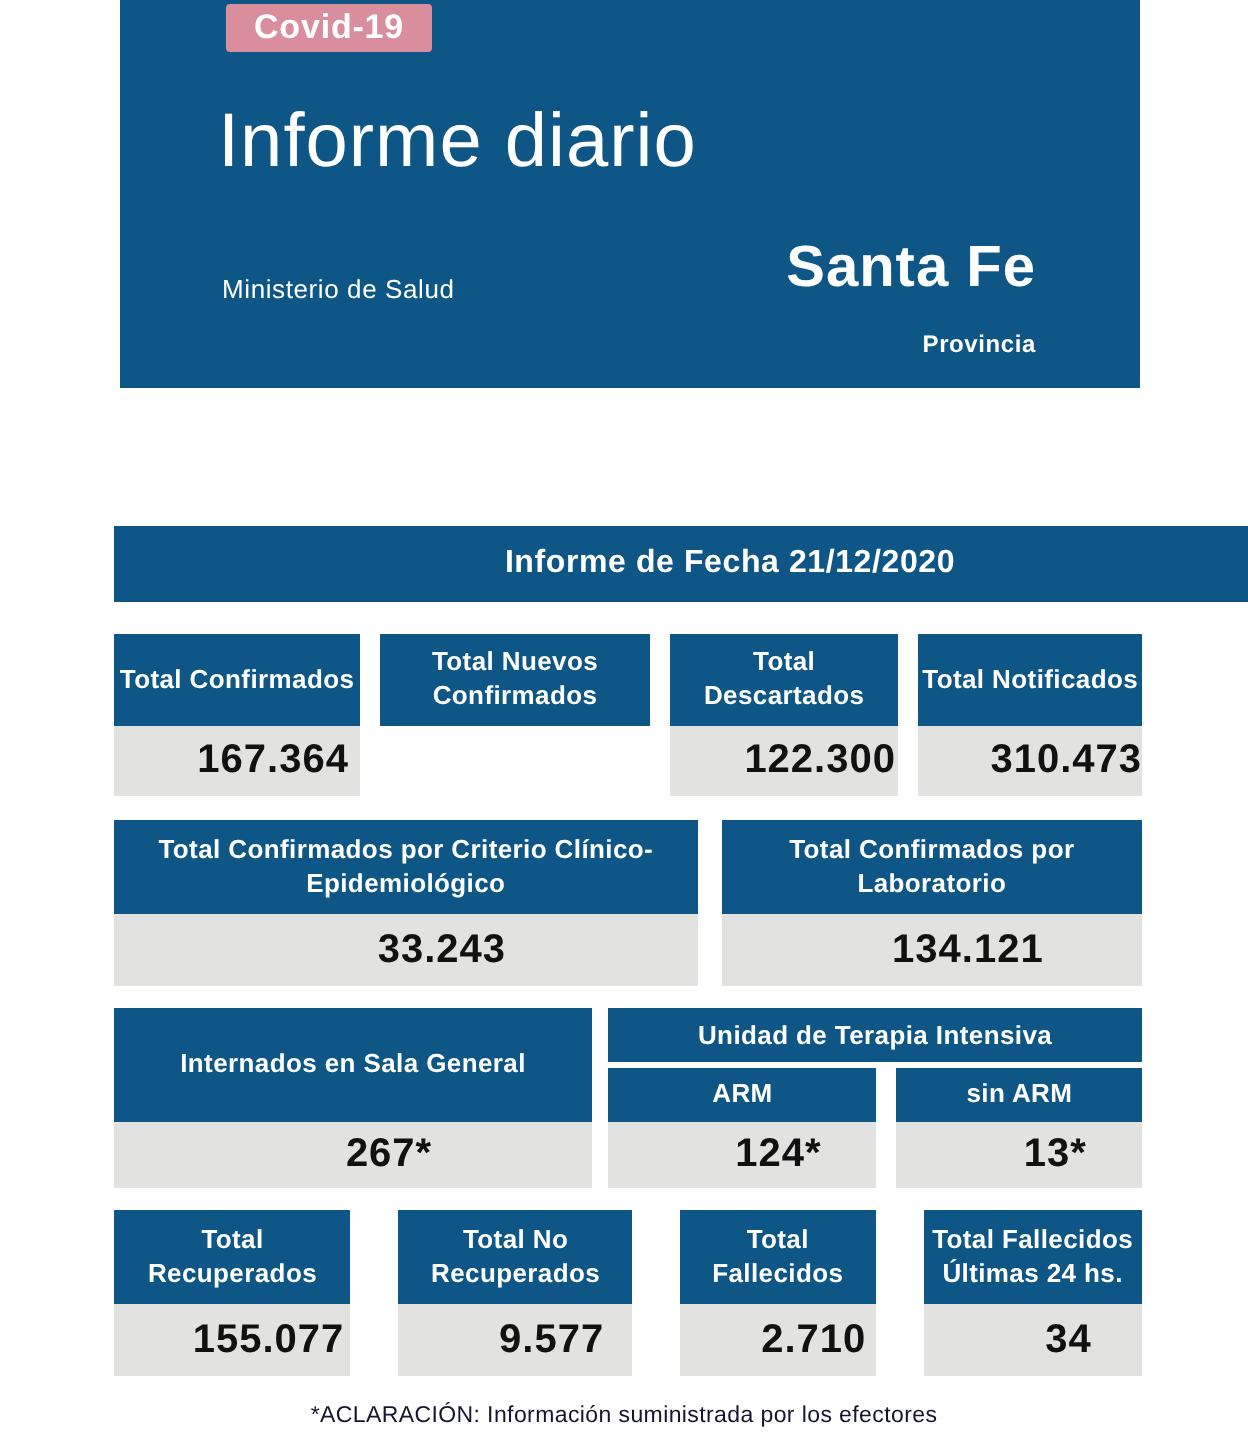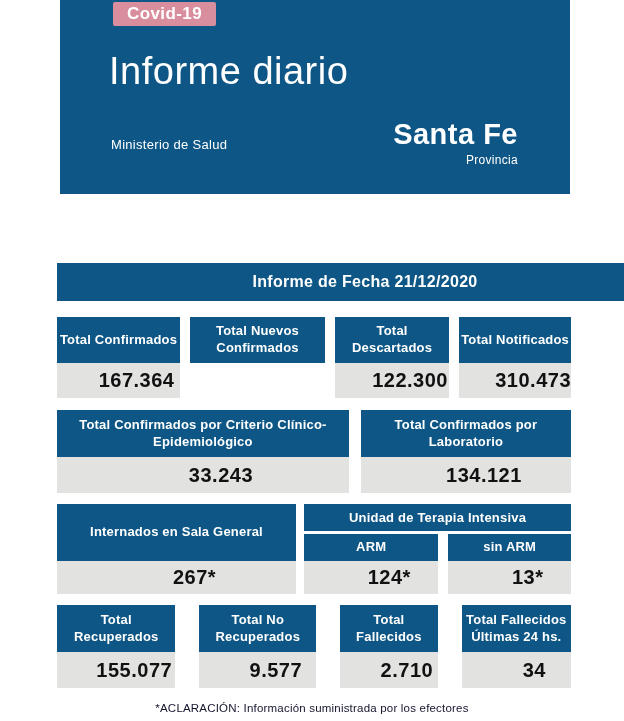--- a/index.html
+++ b/index.html
@@ -15,21 +15,21 @@
 
   
   .hero{position:absolute;left:60px;top:0;width:510px;height:194px;background:var(--blue);}
   .badge{position:absolute;left:53px;top:2px;min-width:94px;height:24px;background:var(--pink);
          color:#fff;font-weight:700;font-size:17px;display:flex;align-items:center;justify-content:center;
          border-radius:2px;letter-spacing:.4px;padding:0 14px;}
   .hero-title{position:absolute;left:49px;top:50px;color:#fff;font-size:38px;font-weight:300;letter-spacing:.5px;}
   .hero-sub{position:absolute;left:51px;top:137px;color:#fff;font-size:13px;letter-spacing:.3px;}
   .logo{position:absolute;right:52px;top:120px;text-align:right;color:#fff;}
   .logo-main{font-size:29px;font-weight:600;letter-spacing:.5px;line-height:1;}
-  .logo-sub{font-size:12px;font-weight:400;margin-top:4px;letter-spacing:.3px;}
+  .logo-sub{font-size:12px;font-weight:700;margin-top:16px;letter-spacing:.3px;}
 
   
   .banner{position:absolute;left:57px;top:263px;width:616px;height:38px;background:var(--blue);
           color:#fff;font-weight:700;font-size:16px;display:flex;align-items:center;justify-content:center;
           letter-spacing:.3px;}
 
   
   .row{position:absolute;left:57px;width:514px;display:grid;}
   .row1{top:317px;grid-template-columns:125fr 137fr 116fr 104fr;gap:10px;}
   .row2{top:410px;grid-template-columns:293fr 211fr;gap:12px;}

